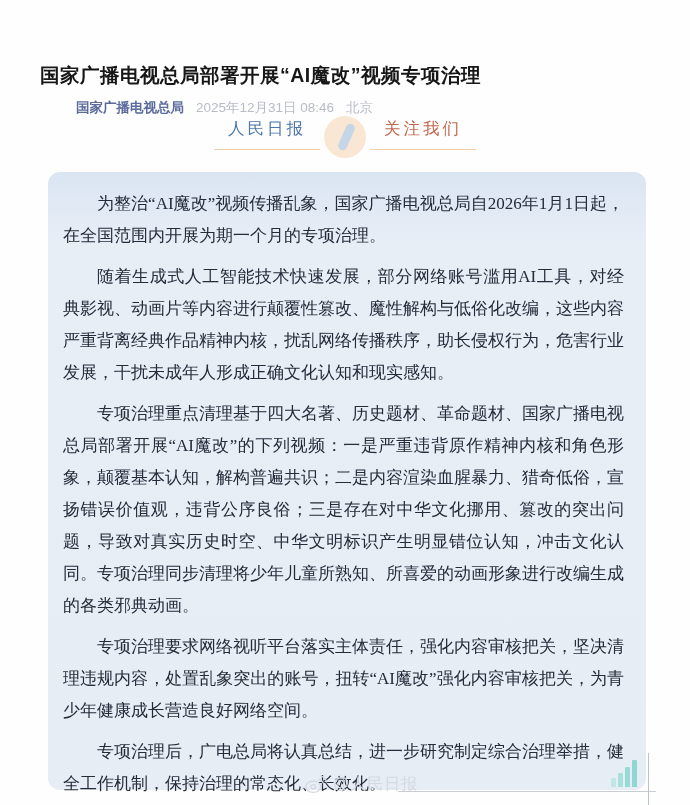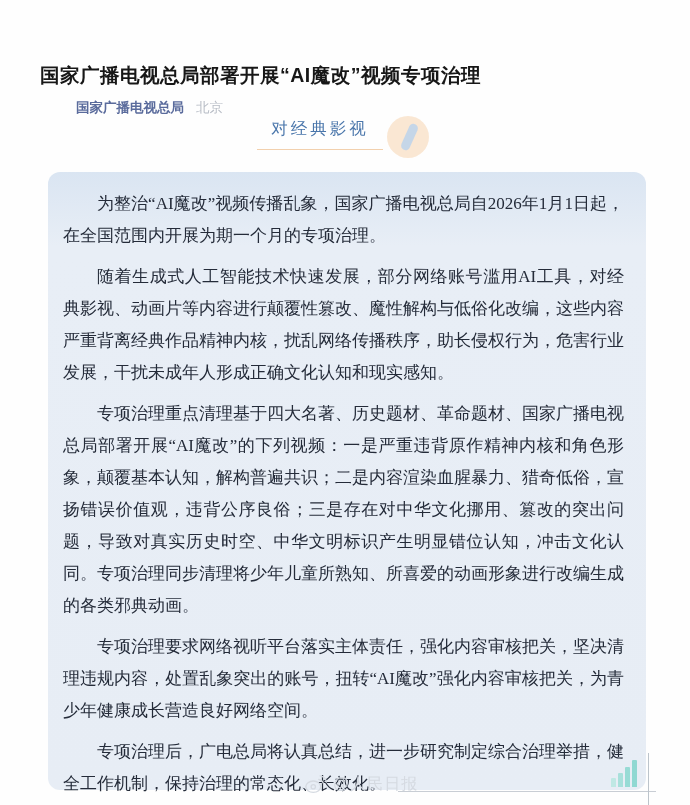--- a/index.html
+++ b/index.html
@@ -87,30 +87,32 @@
   .signal-bars i:nth-child(3){ height:20px; background:#97dbd5; }
   .signal-bars i:nth-child(4){ height:27px; background:#8fd8d2; }
 </style>
 </head>
 <body>
 
 <header class="article-header">
   <h1 class="article-title">国家广播电视总局部署开展“AI魔改”视频专项治理</h1>
   <div class="byline">
     <span class="author">国家广播电视总局</span>
+    <span class="meta">2025年12月31日 08:46</span>
     <span class="meta">北京</span>
   </div>
 </header>
 
 <div class="follow-banner">
-  <span class="banner-label blue">对经典影视</span>
+  <span class="banner-label blue">人民日报</span>
   <span class="banner-badge">
     <span class="circle"></span>
     <span class="pen"></span>
   </span>
+  <span class="banner-label orange">关注我们</span>
 </div>
 
 <main class="article-card">
   <div class="article-body">
       <p class="para">为整治“AI魔改”视频传播乱象，国家广播电视总局自2026年1月1日起，在全国范围内开展为期一个月的专项治理。</p>
       <p class="para">随着生成式人工智能技术快速发展，部分网络账号滥用AI工具，对经典影视、动画片等内容进行颠覆性篡改、魔性解构与低俗化改编，这些内容严重背离经典作品精神内核，扰乱网络传播秩序，助长侵权行为，危害行业发展，干扰未成年人形成正确文化认知和现实感知。</p>
       <p class="para">专项治理重点清理基于四大名著、历史题材、革命题材、国家广播电视总局部署开展“AI魔改”的下列视频：一是严重违背原作精神内核和角色形象，颠覆基本认知，解构普遍共识；二是内容渲染血腥暴力、猎奇低俗，宣扬错误价值观，违背公序良俗；三是存在对中华文化挪用、篡改的突出问题，导致对真实历史时空、中华文明标识产生明显错位认知，冲击文化认同。专项治理同步清理将少年儿童所熟知、所喜爱的动画形象进行改编生成的各类邪典动画。</p>
       <p class="para">专项治理要求网络视听平台落实主体责任，强化内容审核把关，坚决清理违规内容，处置乱象突出的账号，扭转“AI魔改”强化内容审核把关，为青少年健康成长营造良好网络空间。</p>
       <p class="para">专项治理后，广电总局将认真总结，进一步研究制定综合治理举措，健全工作机制，保持治理的常态化、长效化。</p>
     </div>

